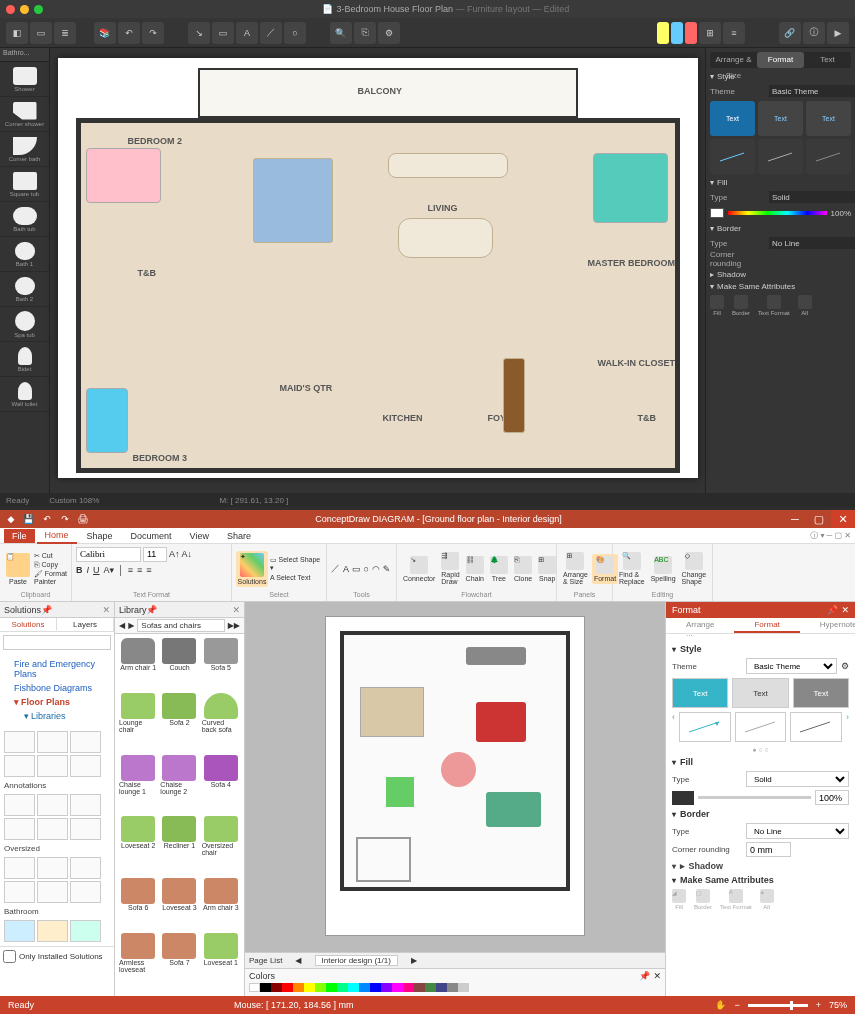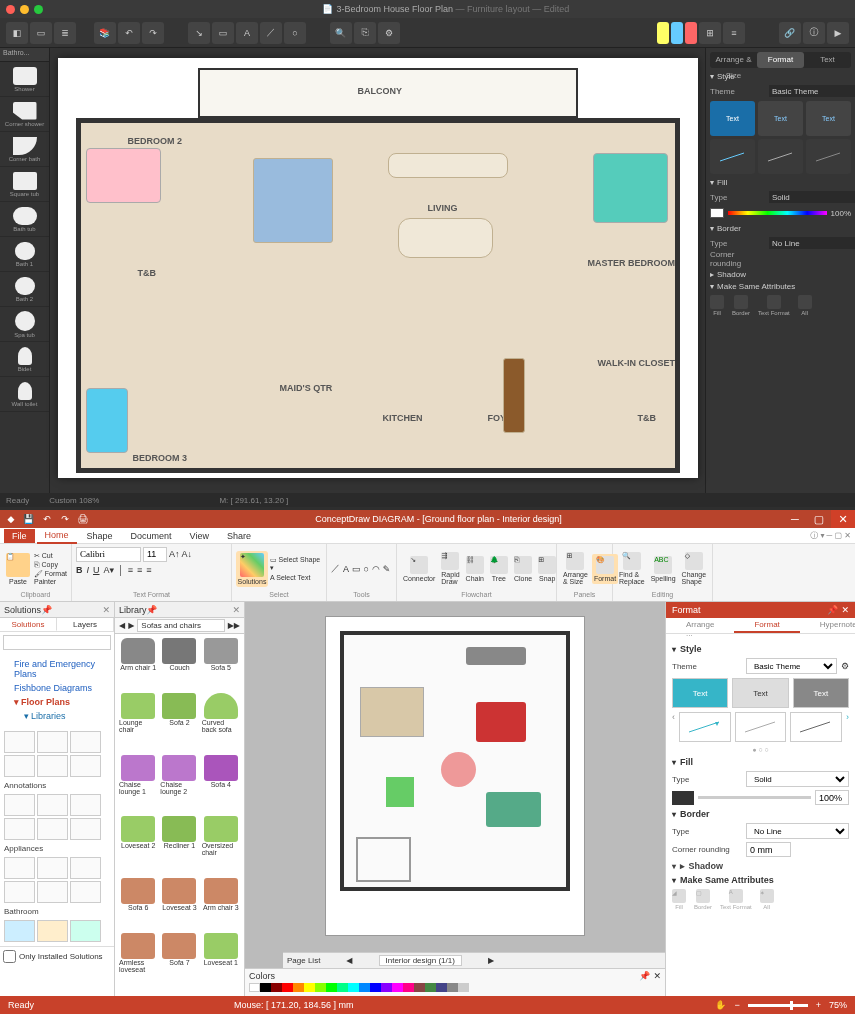--- a/index.html
+++ b/index.html
@@ -82,21 +82,21 @@
 .lib-cell{width:31px;height:22px;border:1px solid #ccc;background:#fafafa;}
 .lib-cat{font-size:8px;width:100%;margin:2px 0;color:#444;}
 .panel-lib { width:130px; border-right:1px solid #ccc; display:flex; flex-direction:column;}
 .lib-combo{height:16px;background:#f8f8f8;border-bottom:1px solid #ccc;display:flex;align-items:center;padding:0 4px;font-size:8px;gap:3px;}
 .chair-grid{flex:1;overflow:hidden;padding:4px;display:grid;grid-template-columns:repeat(3,1fr);gap:3px;}
 .chair-cell{display:flex;flex-direction:column;align-items:center;font-size:7px;}
 .chair-ico{width:34px;height:26px;border-radius:3px;}
 .canvas-bot{flex:1;background:#bbb;position:relative;display:flex;flex-direction:column;}
 .canvas-inner{flex:1;position:relative;overflow:hidden;}
 .page-bot{background:#fff;width:260px;height:320px;margin:14px auto;position:relative;border:1px solid #999;}
-.page-list{height:16px;background:#f0f0f0;border-top:1px solid #ccc;display:flex;align-items:center;font-size:8px;padding:0 4px;gap:26px;margin-left:38px;}
+.page-list{height:16px;background:#f0f0f0;border-top:1px solid #ccc;display:flex;align-items:center;font-size:8px;padding:0 4px;gap:13px;}
 .colors-bar{height:28px;background:#f8f8f8;border-top:1px solid #ccc;padding:2px 4px;}
 .colors-row{display:flex;gap:0;margin-top:2px;}
 .color-sw{width:11px;height:9px;}
 .panel-right{width:190px;border-left:1px solid #ccc;display:flex;flex-direction:column;}
 .fmt-head{height:16px;background:#c8412a;color:#fff;font-size:9px;display:flex;align-items:center;padding:0 6px;}
 .fmt-tabs{height:16px;display:flex;border-bottom:1px solid #ddd;font-size:8px;}
 .fmt-tab{padding:2px 20px;color:#888;}
 .fmt-tab.active{color:#c8412a;border-bottom:2px solid #c8412a;}
 .fmt-body{padding:6px;font-size:9px;}
 .fmt-title{font-weight:bold;margin:4px 0;display:flex;align-items:center;gap:4px;font-size:9px;}
@@ -491,21 +491,21 @@
     <div class="lib-cell"></div>
           <div class="lib-cell"></div>
           <div class="lib-cell"></div>
     <div class="lib-cat">Annotations</div>
     <div class="lib-cell"></div>
           <div class="lib-cell"></div>
           <div class="lib-cell"></div>
     <div class="lib-cell"></div>
           <div class="lib-cell"></div>
           <div class="lib-cell"></div>
-    <div class="lib-cat">Appliances</div>
+    <div class="lib-cat">Oversized</div>
     <div class="lib-cell"></div>
           <div class="lib-cell"></div>
           <div class="lib-cell"></div>
     <div class="lib-cell"></div>
           <div class="lib-cell"></div>
           <div class="lib-cell"></div>
     <div class="lib-cat">Bathroom</div>
     <div class="lib-cell" style="background:#cef"></div>
           <div class="lib-cell" style="background:#fec"></div>
           <div class="lib-cell" style="background:#cfe"></div>

